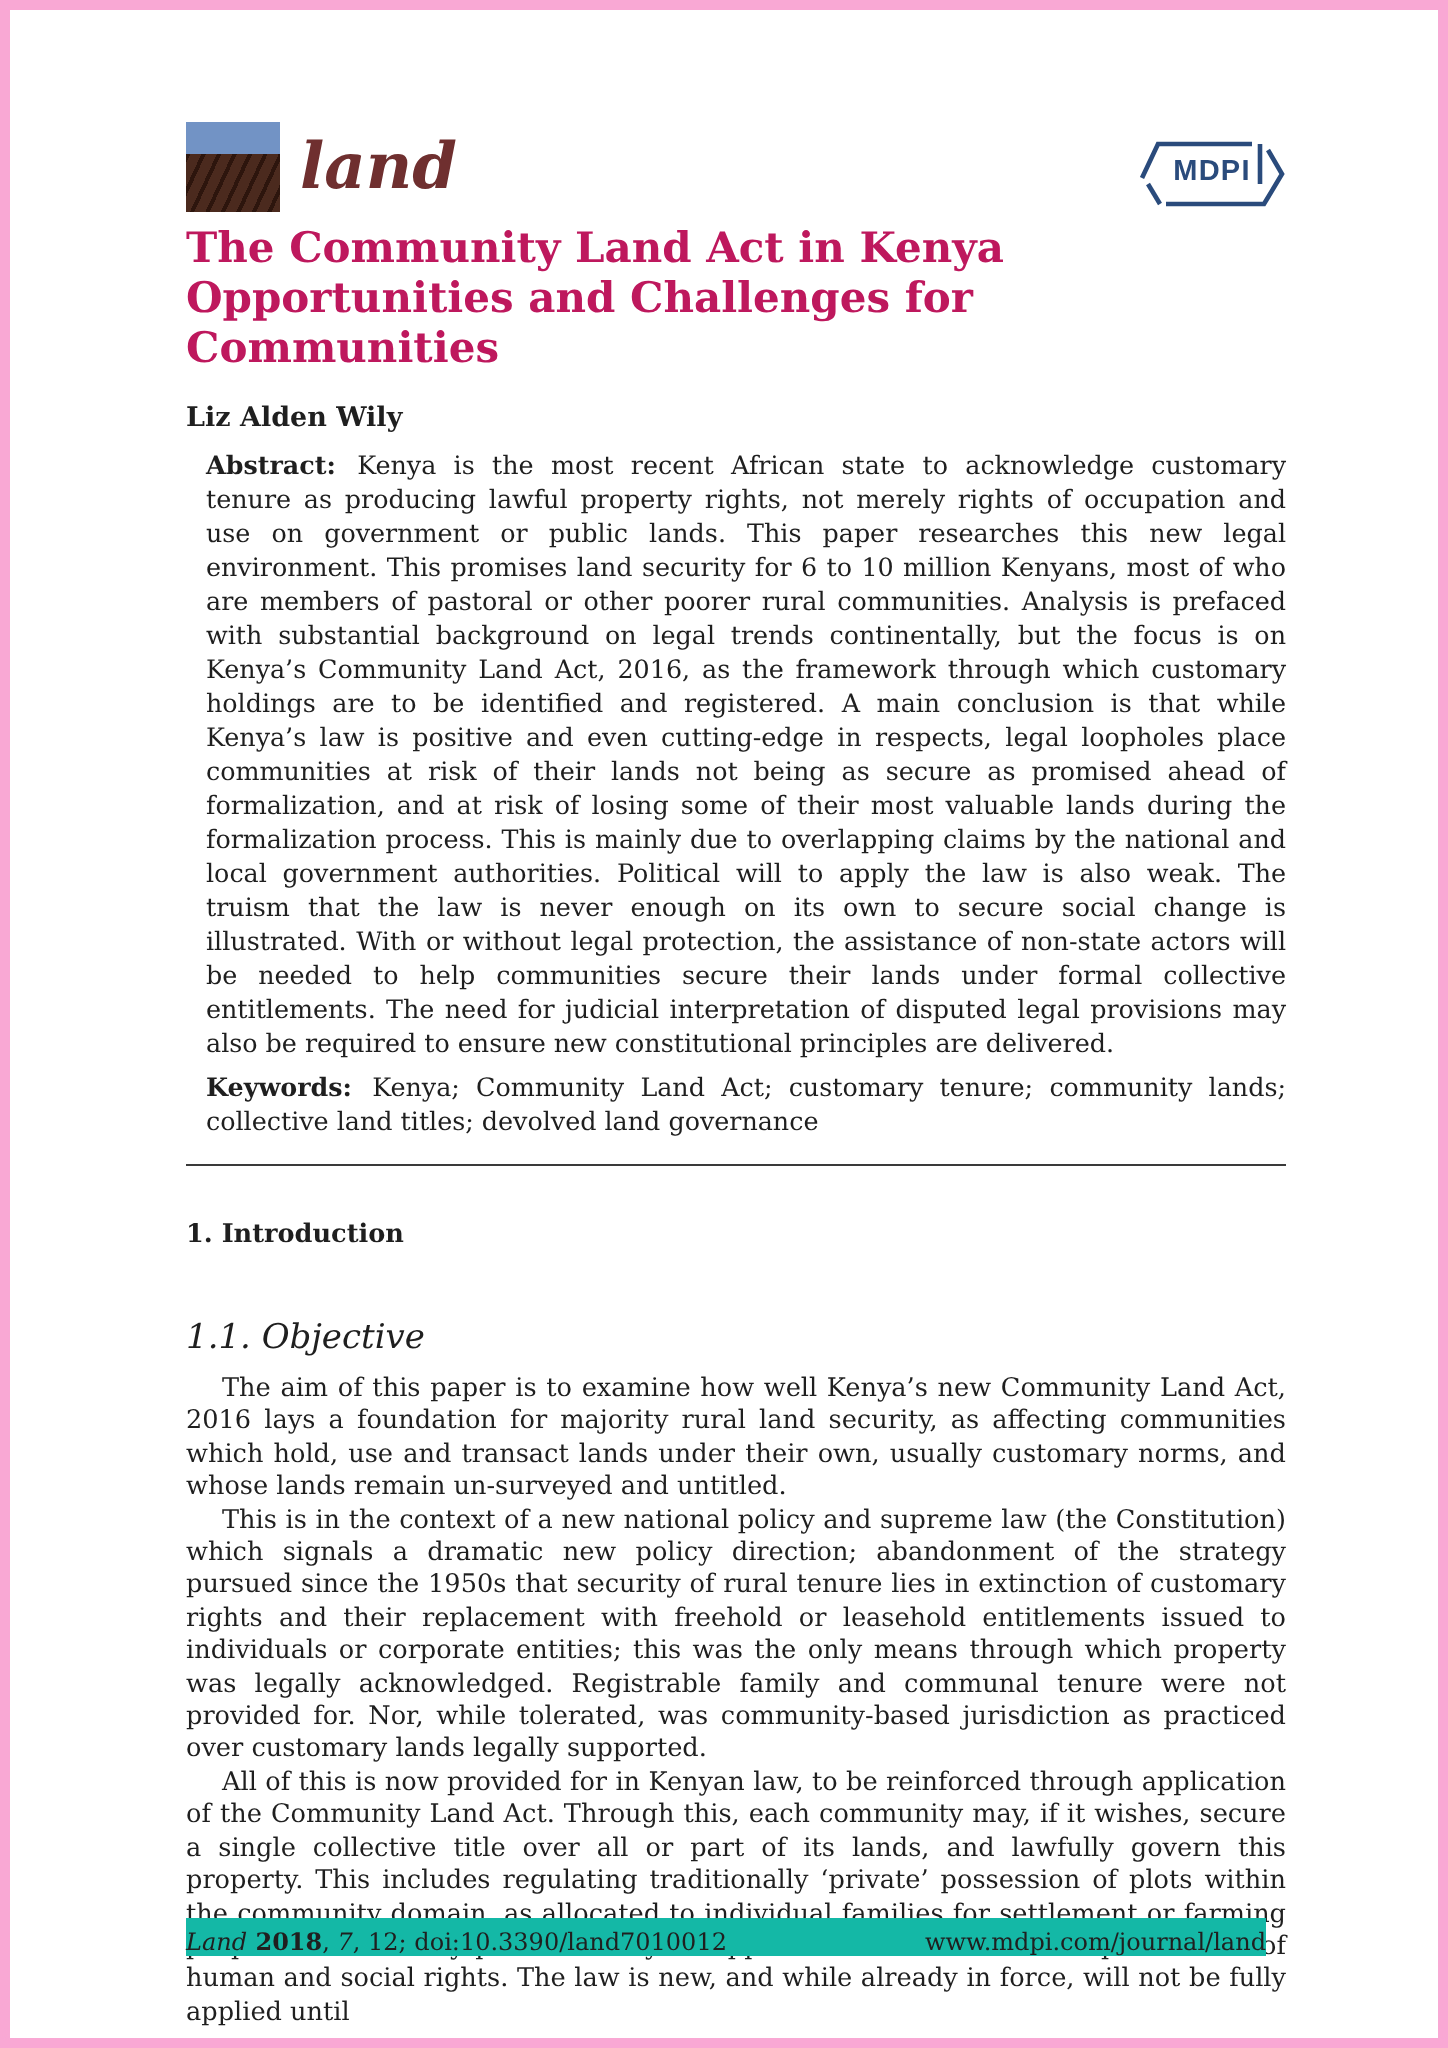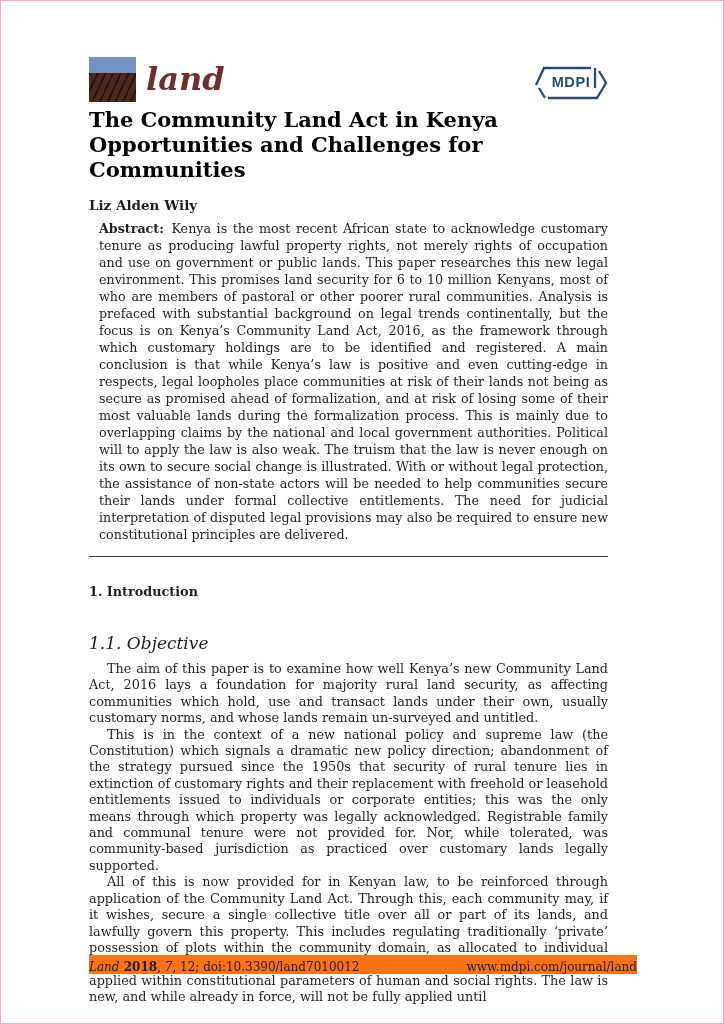--- a/index.html
+++ b/index.html
@@ -1,22 +1,22 @@
 <!DOCTYPE html>
 <html><head>
 <meta charset="utf-8">
 <style>
   html, body { margin: 0; padding: 0; background: #ffffff; }
   .page {
     position: relative;
     width: 724px; height: 1024px;
     box-sizing: border-box;
     background: #ffffff;
-    border: 1px solid #f9a8d4;
-    padding: 56px 115px 0 88px;
+    border: 5px solid #f9a8d4;
+    padding: 56px 76px 0 88px;
     font-family: "DejaVu Serif", "Liberation Serif", serif;
     color: #1f1f1f;
     overflow: hidden;
   }
 
   
   .masthead { display: flex; justify-content: space-between; align-items: flex-start; height: 47px; }
   .brand { display: flex; align-items: center; }
   .logo-box { width: 47px; height: 45px; overflow: hidden; }
   .logo-sky { height: 16px; background: #7293c5; }
@@ -34,21 +34,21 @@
   .mdpi-text {
     position: absolute; left: 0; right: 0; top: 11px; text-align: center;
     font-family: "Liberation Sans", sans-serif; font-weight: bold;
     font-size: 14.5px; letter-spacing: 0.6px; color: #2a4b7c;
   }
 
   
   .article-type { margin-top: 16px; font-style: italic; font-size: 12.5px; }
   .title {
     margin: 3px 0 0 0; font-size: 21px; line-height: 25px;
-    font-weight: bold; color: #000000;
+    font-weight: bold; color: #be185d;
   }
   .author { margin-top: 15px; font-weight: bold; font-size: 13.5px; }
   .indent { margin-left: 10px; }
   .affil { margin-top: 6px; font-size: 12px; line-height: 18.5px; }
   .dates { margin-top: 3px; font-size: 12px; line-height: 18.5px; }
   .email-link { color: inherit; text-decoration: none; }
 
   .abstract, .kw {
     margin-top: 7px; font-size: 12.7px; line-height: 17px; text-align: justify;
   }
@@ -62,21 +62,21 @@
   .body-text { margin-top: 8px; }
   .body-text p {
     margin: 0; font-size: 12.8px; line-height: 16.4px;
     text-align: justify; text-indent: 18px;
   }
 
   
   .footer {
     position: absolute; left: 88px; right: 86px; top: 954px;
     display: flex; justify-content: space-between;
-    font-size: 12px; background: #f97316; padding-top: 5px;
+    font-size: 12px; background: #14b8a6; padding-top: 5px;
   }
   .it { font-style: italic; }
   .bd { font-weight: bold; }
   .url-link { color: inherit; text-decoration: none; }
 </style>
 </head>
 <body>
 
 <div class="page">
 
@@ -102,20 +102,24 @@
   <h1 class="title">The Community Land Act in Kenya Opportunities and Challenges for Communities</h1>
   <div class="author">Liz Alden Wily</div>
 
 
 
   <div class="abstract indent">
     <b class="run-label">Abstract:</b>
     <span>Kenya is the most recent African state to acknowledge customary tenure as producing lawful property rights, not merely rights of occupation and use on government or public lands. This paper researches this new legal environment. This promises land security for 6 to 10 million Kenyans, most of who are members of pastoral or other poorer rural communities.  Analysis is prefaced with substantial background on legal trends continentally, but the focus is on Kenya’s Community Land Act, 2016, as the framework through which customary holdings are to be identified and registered. A main conclusion is that while Kenya’s law is positive and even cutting-edge in respects, legal loopholes place communities at risk of their lands not being as secure as promised ahead of formalization, and at risk of losing some of their most valuable lands during the formalization process. This is mainly due to overlapping claims by the national and local government authorities. Political will to apply the law is also weak. The truism that the law is never enough on its own to secure social change is illustrated. With or without legal protection, the assistance of non-state actors will be needed to help communities secure their lands under formal collective entitlements. The need for judicial interpretation of disputed legal provisions may also be required to ensure new constitutional principles are delivered.</span>
   </div>
 
+  <div class="kw indent">
+    <b class="run-label">Keywords:</b>
+    <span>Kenya; Community Land Act; customary tenure; community lands; collective land titles; devolved land governance</span>
+  </div>
 
   <hr class="rule">
 
   <div class="h2">1. Introduction</div>
   <div class="h3">1.1. Objective</div>
 
   <div class="body-text">
     <p>The aim of this paper is to examine how well Kenya’s new Community Land Act, 2016 lays a foundation for majority rural land security, as affecting communities which hold, use and transact lands under their own, usually customary norms, and whose lands remain un-surveyed and untitled.</p>
     <p>This is in the context of a new national policy and supreme law (the Constitution) which signals a dramatic new policy direction; abandonment of the strategy pursued since the 1950s that security of rural tenure lies in extinction of customary rights and their replacement with freehold or leasehold entitlements issued to individuals or corporate entities; this was the only means through which property was legally acknowledged.  Registrable family and communal tenure were not provided for.  Nor, while tolerated, was community-based jurisdiction as practiced over customary lands legally supported.</p>
     <p>All of this is now provided for in Kenyan law, to be reinforced through application of the Community Land Act. Through this, each community may, if it wishes, secure a single collective title over all or part of its lands, and lawfully govern this property. This includes regulating traditionally ‘private’ possession of plots within the community domain, as allocated to individual families for settlement or farming purposes. Customary practices may be applied within constitutional parameters of human and social rights. The law is new, and while already in force, will not be fully applied until</p>

